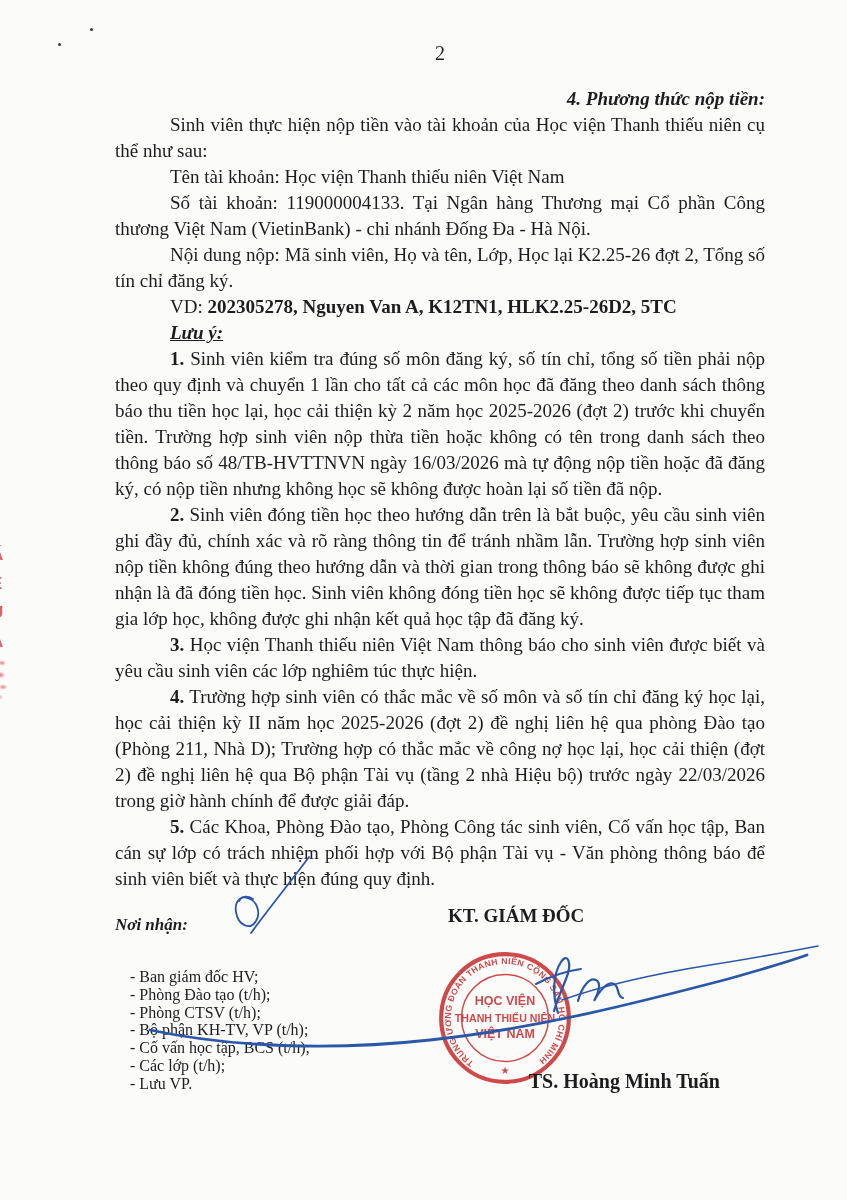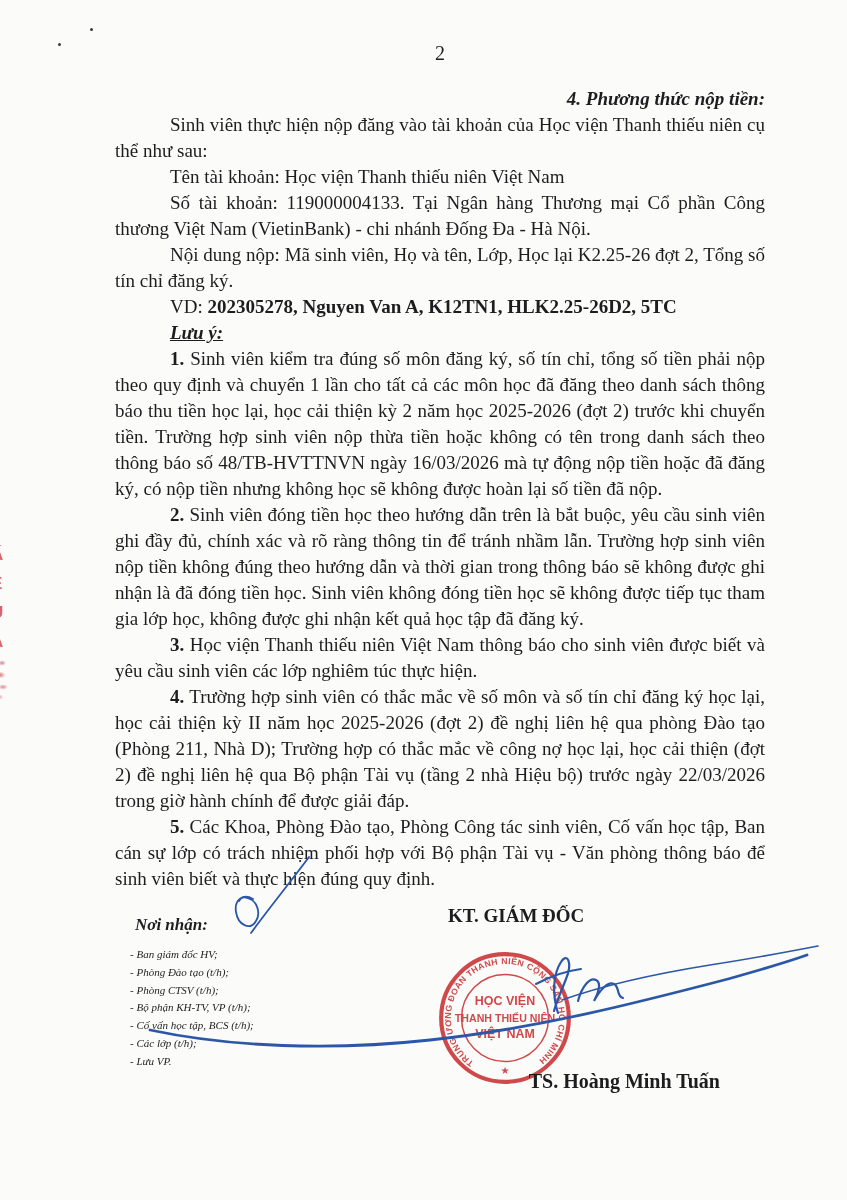--- a/index.html
+++ b/index.html
@@ -28,25 +28,25 @@
   .content p{margin:0;text-indent:55px;}
   .h-bold{font-weight:bold;text-align:right;font-style:italic;}
   .no-just{text-align:left;}
   .bold{font-weight:bold;text-align:right;}
   .notes-head{font-weight:bold;font-style:italic;text-decoration:underline;text-align:left;margin-top:12px;}
   .num{font-weight:bold;}
 
   
   .recip-head{
     position:absolute;left:115px;top:915px;
-    font-size:17px;font-weight:bold;font-style:italic;margin-left:20px;
+    font-size:17px;font-weight:bold;font-style:italic;
   }
   .recip-list{
-    position:absolute;left:130px;top:946px;
-    font-size:11px;line-height:17.8px;font-style:italic;
+    position:absolute;left:130px;top:968px;
+    font-size:16px;line-height:17.8px;
   }
   .recip-list div{white-space:nowrap;}
   .sig-block{
     position:absolute;left:448px;top:903px;width:254px;
     font-size:19px;font-weight:bold;line-height:26px;
   }
   .signer-name{
     position:absolute;left:430px;top:1070px;width:290px;
     text-align:right;font-size:20px;font-weight:bold;
   }
@@ -95,21 +95,21 @@
   <div class="margin-frags">
     <span>Ấ</span>
     <span>Ệ</span>
     <span>U</span>
     <span>Ạ</span>
   </div>
   <div class="margin-smudge"></div>
 
   <div class="content">
     <p class="h-bold">4. Phương thức nộp tiền:</p>
-    <p>Sinh viên thực hiện nộp đăng vào tài khoản của Học viện Thanh thiếu niên cụ thể như sau:</p>
+    <p>Sinh viên thực hiện nộp tiền vào tài khoản của Học viện Thanh thiếu niên cụ thể như sau:</p>
     <p class="no-just">Tên tài khoản: Học viện Thanh thiếu niên Việt Nam</p>
     <p>Số tài khoản: 119000004133. Tại Ngân hàng Thương mại Cổ phần Công thương Việt Nam (VietinBank) - chi nhánh Đống Đa - Hà Nội.</p>
     <p>Nội dung nộp: Mã sinh viên, Họ và tên, Lớp, Học lại K2.25-26 đợt 2, Tổng số tín chỉ đăng ký.</p>
     <p class="no-just"><span>VD: </span><span class="bold">202305278, Nguyen Van A, K12TN1, HLK2.25-26D2, 5TC</span></p>
     <p class="no-just"><span class="notes-head">Lưu ý:</span></p>
     <p><span class="num">1.</span><span> Sinh viên kiểm tra đúng số môn đăng ký, số tín chỉ, tổng số tiền phải nộp theo quy định và chuyển 1 lần cho tất cả các môn học đã đăng theo danh sách thông báo thu tiền học lại, học cải thiện kỳ 2 năm học 2025-2026 (đợt 2) trước khi chuyển tiền. Trường hợp sinh viên nộp thừa tiền hoặc không có tên trong danh sách theo thông báo số 48/TB-HVTTNVN ngày 16/03/2026 mà tự động nộp tiền hoặc đã đăng ký, có nộp tiền nhưng không học sẽ không được hoàn lại số tiền đã nộp.</span></p>
     <p><span class="num">2.</span><span> Sinh viên đóng tiền học theo hướng dẫn trên là bắt buộc, yêu cầu sinh viên ghi đầy đủ, chính xác và rõ ràng thông tin để tránh nhầm lẫn. Trường hợp sinh viên nộp tiền không đúng theo hướng dẫn và thời gian trong thông báo sẽ không được ghi nhận là đã đóng tiền học. Sinh viên không đóng tiền học sẽ không được tiếp tục tham gia lớp học, không được ghi nhận kết quả học tập đã đăng ký.</span></p>
     <p><span class="num">3.</span><span> Học viện Thanh thiếu niên Việt Nam thông báo cho sinh viên được biết và yêu cầu sinh viên các lớp nghiêm túc thực hiện.</span></p>
     <p><span class="num">4.</span><span> Trường hợp sinh viên có thắc mắc về số môn và số tín chỉ đăng ký học lại, học cải thiện kỳ II năm học 2025-2026 (đợt 2) đề nghị liên hệ qua phòng Đào tạo (Phòng 211, Nhà D); Trường hợp có thắc mắc về công nợ học lại, học cải thiện (đợt 2) đề nghị liên hệ qua Bộ phận Tài vụ (tầng 2 nhà Hiệu bộ) trước ngày 22/03/2026 trong giờ hành chính để được giải đáp.</span></p>
     <p><span class="num">5.</span><span> Các Khoa, Phòng Đào tạo, Phòng Công tác sinh viên, Cố vấn học tập, Ban cán sự lớp có trách nhiệm phối hợp với Bộ phận Tài vụ - Văn phòng thông báo để sinh viên biết và thực hiện đúng quy định.</span></p>

